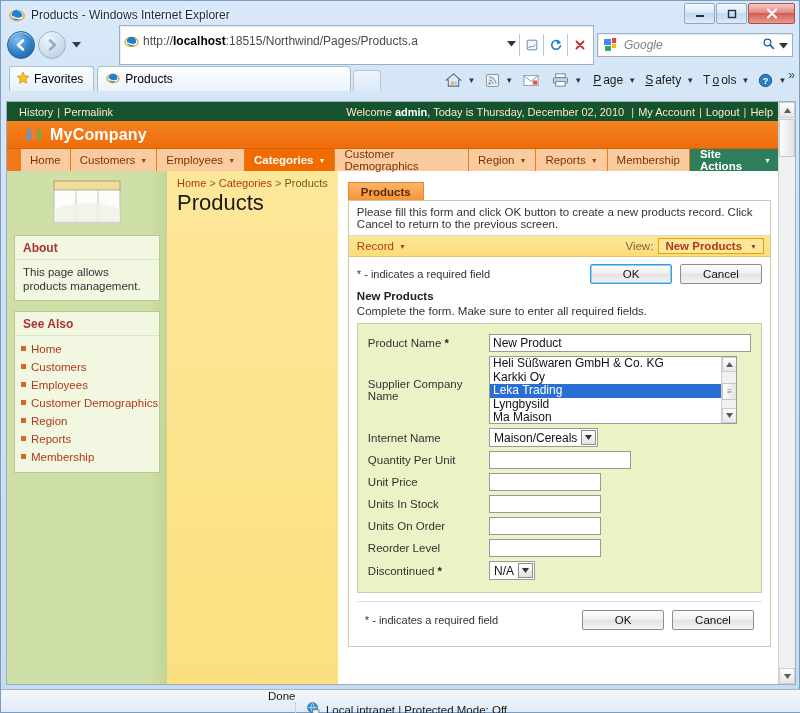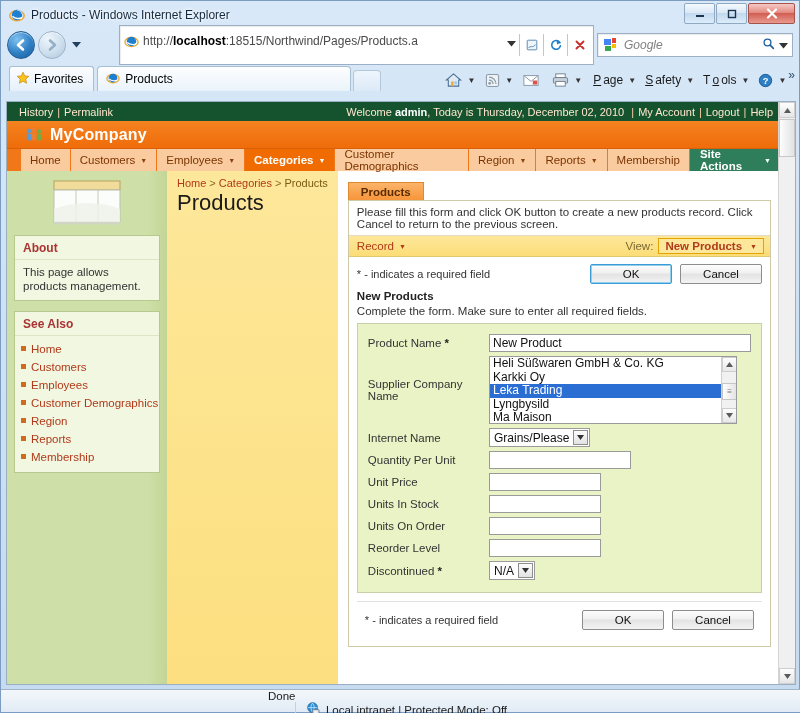--- a/index.html
+++ b/index.html
@@ -636,21 +636,21 @@
                           </div>
                         </div>
                       </td>
                     </tr>
                     <tr>
                       <td class="lbl">
                         <span>Internet Name</span>
                       </td>
                       <td>
                         <span class="ddwrap">
-                          <span class="ddval">Grains/Please</span>
+                          <span class="ddval">Maison/Cereals</span>
                           <span class="ddbtn">
                             <svg width="7" height="5" viewBox="0 0 7 5">
                                   <path d="M0 0 L7 0 L3.5 5 Z" fill="#333"></path>
                                 </svg>
                           </span>
                         </span>
                       </td>
                     </tr>
                     <tr>
                       <td class="lbl">

